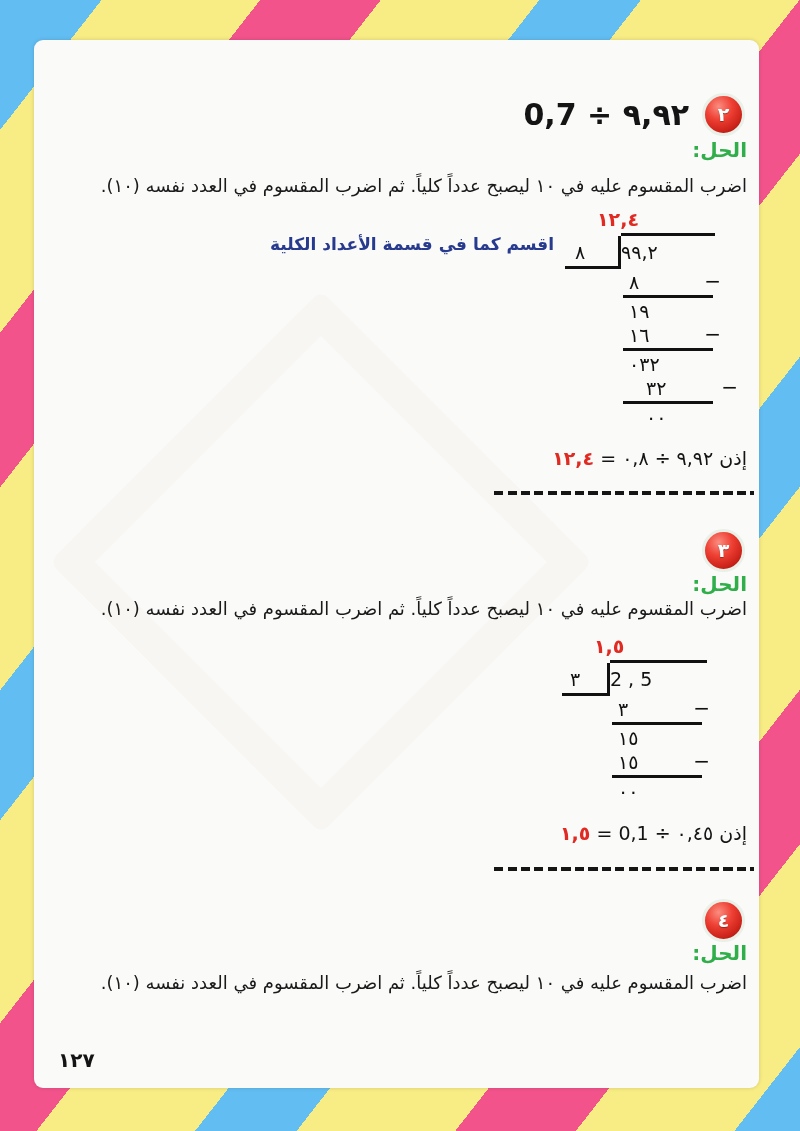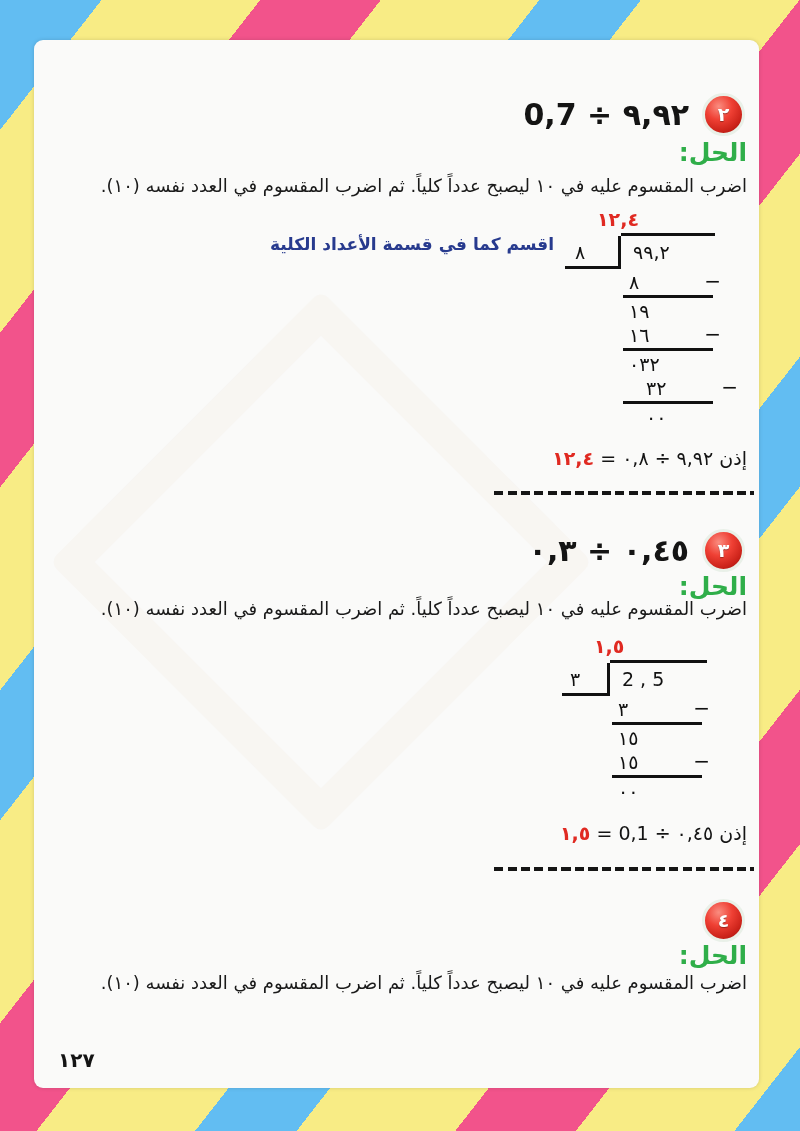--- a/index.html
+++ b/index.html
@@ -24,21 +24,21 @@
   }
   .p-header{position:absolute;right:14px;display:flex;direction:rtl;align-items:center;gap:13px;height:44px;}
   .badge{
     width:37px;height:37px;border-radius:50%;flex:0 0 auto;
     background:radial-gradient(circle at 37% 28%, #fa8d80 0%, #ef4034 38%, #cc231a 70%, #931009 100%);
     border:3px solid #e9f0e8;
     display:flex;align-items:center;justify-content:center;
   }
   .badge span{color:#fff;font-size:19px;font-weight:bold;line-height:1;text-shadow:0 1px 1px rgba(0,0,0,.35);}
   .expr{font-size:30px;font-weight:bold;color:#141414;letter-spacing:5px;white-space:nowrap;}
-  .solution{position:absolute;right:12px;color:#2fae49;font-size:25px;font-weight:bold;}
+  .solution{position:absolute;right:12px;color:#2fae49;font-size:20px;font-weight:bold;}
   .instruction{position:absolute;right:12px;color:#1a1a1a;font-size:18px;white-space:nowrap;}
   .note{position:absolute;color:#273a8e;font-size:17px;font-weight:bold;white-space:nowrap;}
   .conclusion{position:absolute;right:12px;font-size:19px;color:#141414;white-space:nowrap;}
   .conclusion .result{color:#e02a22;font-weight:bold;}
   .dashes{
     position:absolute;left:460px;width:260px;height:4px;
     background:repeating-linear-gradient(to right,#151515 0 9px,transparent 9px 13.5px);
   }
   
   .division{position:absolute;direction:ltr;text-align:left;color:#111;}
@@ -47,21 +47,21 @@
   .dd-body{position:relative;border-top:3px solid #111;}
   .division.big  .dd-body{margin-left:56px;width:94px;}
   .division.small .dd-body{margin-left:48px;width:97px;}
   .dd-body::before{content:'';position:absolute;left:-3px;top:0;height:33px;border-left:3px solid #111;}
   .dd-body::after{content:'';position:absolute;top:30px;border-top:3px solid #111;}
   .division.big  .dd-body::after{left:-56px;width:53px;}
   .division.small .dd-body::after{left:-48px;width:45px;}
   .dd-divisor{position:absolute;top:5px;font-size:19px;}
   .division.big  .dd-divisor{left:-46px;}
   .division.small .dd-divisor{left:-40px;}
-  .dd-dividend{padding-left:12px;height:34px;line-height:32px;font-size:19px;letter-spacing:6px;white-space:nowrap;}
+  .dd-dividend{padding-left:0;height:34px;line-height:32px;font-size:19px;letter-spacing:6px;white-space:nowrap;}
   .dd-row{position:relative;margin-left:6px;width:84px;height:24px;line-height:24px;
           font-size:19px;letter-spacing:7px;padding-left:2px;white-space:nowrap;}
   .dd-minus{position:absolute;right:-8px;top:-1px;font-size:20px;letter-spacing:0;}
   .dd-line{margin:1px 0 1px 2px;width:90px;height:3px;background:#111;}
   .page-number{position:absolute;left:24px;top:1008px;font-size:20px;font-weight:bold;color:#141414;letter-spacing:4px;}
   
   #h2{top:52px;}  #s2{top:98px;}  #i2{top:135px;} #n2{left:236px;top:194px;}
   #d2{left:531px;top:167px;} #c2{top:407px;} #l2{top:451px;}
   #h3{top:488px;} #s3{top:532px;} #i3{top:558px;}
   #d3{left:528px;top:594px;} #c3{top:782px;} #l3{top:827px;}
@@ -101,21 +101,20 @@
   <div class="conclusion" id="c2">
     <span>إذن ٩,٩٢ ÷ ٠,٨ =</span>
     <span class="result">١٢,٤</span>
   </div>
   <div class="dashes" id="l2"></div>
 
   <div class="p-header" id="h3">
     <div class="badge">
       <span>٣</span>
     </div>
-    <div class="expr">٠,٤٥ ÷ ٠,٣</div>
   </div>
   <div class="solution" id="s3">الحل:</div>
   <div class="instruction" id="i3">اضرب المقسوم عليه في ١٠ ليصبح عدداً كلياً. ثم اضرب المقسوم في العدد نفسه (١٠).</div>
   <div class="division small" id="d3">
       <div class="dd-q">١,٥</div>
       <div class="dd-body">
         <span class="dd-divisor">٣</span>
         <div class="dd-dividend">2,5</div>
         <div class="dd-row">٣<span class="dd-minus">−</span></div>
         <div class="dd-line"></div>

